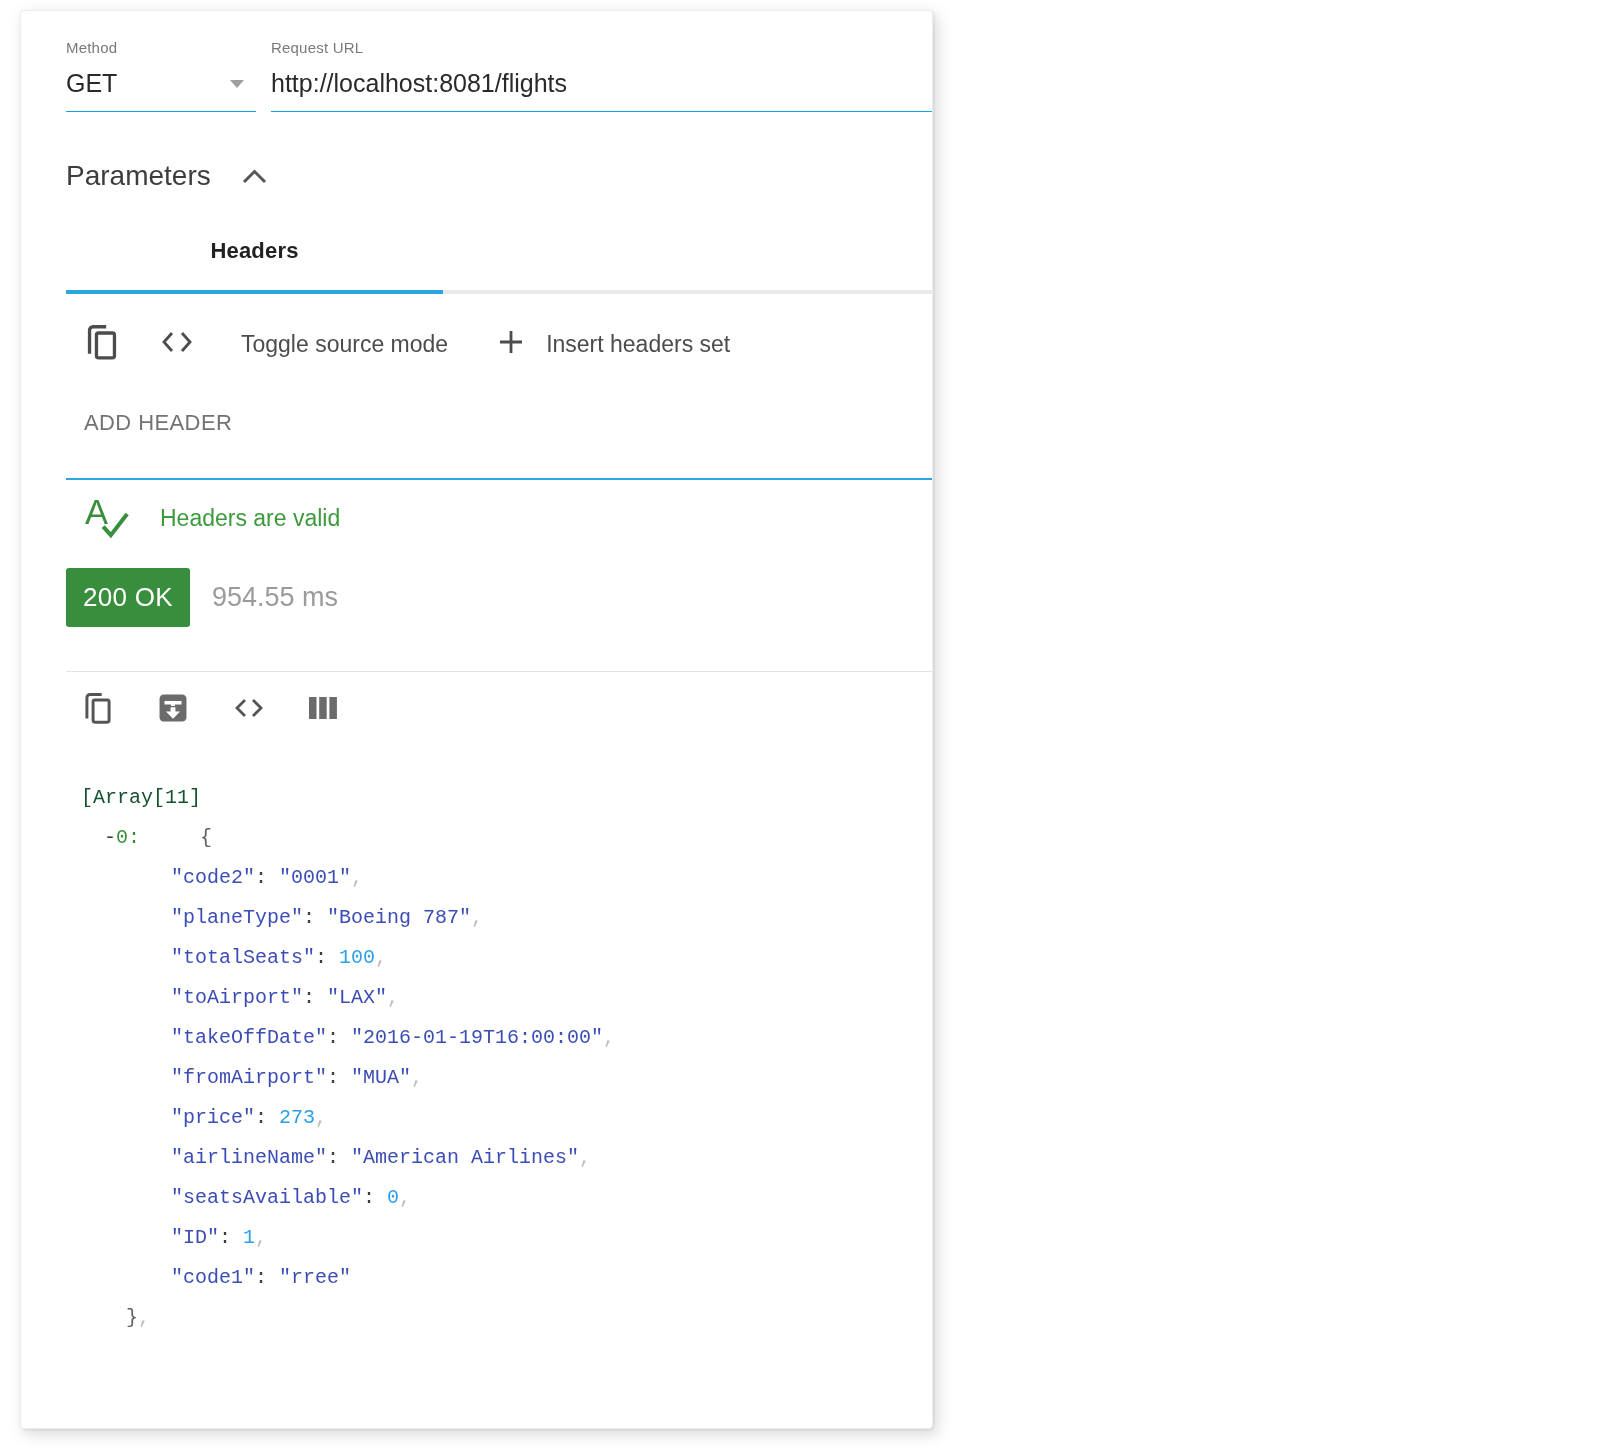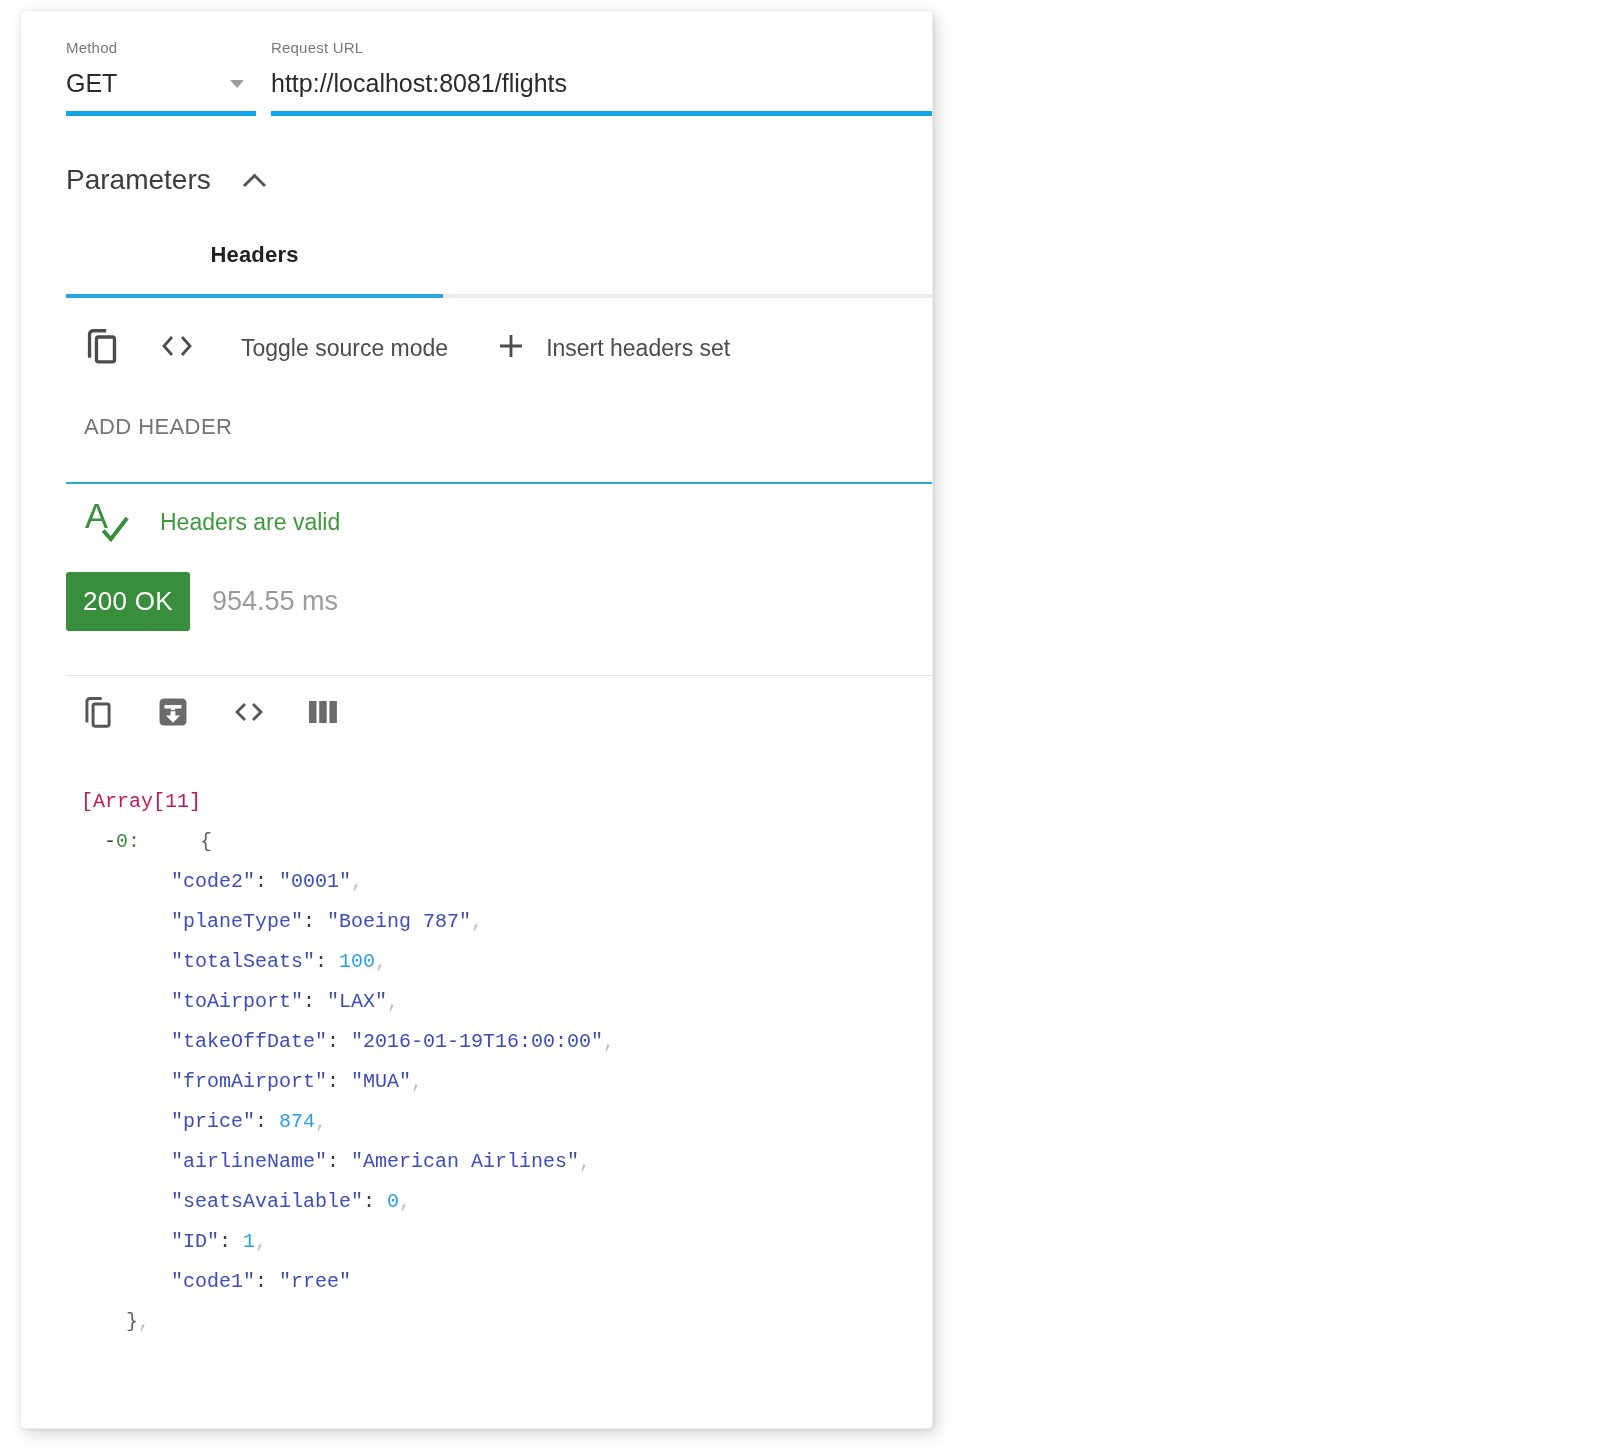--- a/index.html
+++ b/index.html
@@ -11,21 +11,21 @@
     background:#ffffff; border:1px solid #ededed; border-radius:4px;
     box-shadow: 4px 5px 16px rgba(0,0,0,0.16), 1px 1px 3px rgba(0,0,0,0.08);
     padding:28px 45px 40px 45px; overflow:hidden;
   }
 
   
   .req-row { display:flex; }
   .req-col-method { width:190px; margin-right:15px; }
   .req-col-url { flex:1; margin-right:-45px; }
   .field-label { font-size:15px; color:#797979; margin-bottom:13px; letter-spacing:.2px; }
-  .field-value { font-size:25px; color:#2a2a2a; padding-bottom:13px; border-bottom:5px solid #0ea5e9; display:flex; align-items:center; }
+  .field-value { font-size:25px; color:#2a2a2a; padding-bottom:13px; border-bottom:1px solid #0ea5e9; display:flex; align-items:center; }
   .req-col-method .field-value { justify-content:space-between; cursor:pointer; }
   .caret-down { width:0; height:0; border-left:7px solid transparent; border-right:7px solid transparent; border-top:8px solid #9e9e9e; margin-right:12px; }
 
   
   .params-head { margin-top:48px; display:flex; align-items:center; }
   .params-title { font-size:28px; color:#3d3d3d;text-align:right; }
   .params-chevron { margin-left:30px; margin-top:4px; cursor:pointer; }
 
   
   .tabs { margin-top:46px; }
@@ -54,21 +54,21 @@
   .status-time { margin-left:22px; font-size:27px; color:#9b9b9b; }
 
   .hr { margin-top:44px; margin-right:-45px; height:1px; background:#e3e3e3; }
 
   .resp-toolbar { margin-top:16px; padding-left:16px; display:flex; align-items:center; height:44px; }
   .resp-toolbar .icon-btn { margin-right:42px; }
 
   
   .json { margin-top:46px; font-family:"Liberation Mono", monospace; font-size:20px; color:#616161; }
   .json-line { white-space:pre; line-height:40px; height:40px; }
-  .tok-meta  { color:#be185d; }
+  .tok-meta  { color:#14532d; }
   .tok-dash  { color:#3a3a3a; cursor:pointer; }
   .tok-index { color:#388e3c; }
   .tok-brace { color:#5f5f5f; }
   .tok-key   { color:#3c4db5; }
   .tok-colon { color:#3a3a3a; }
   .tok-str   { color:#3c4db5; }
   .tok-num   { color:#2b9fe8; }
   .tok-comma { color:#bdbdbd; }
 </style>
 </head>
@@ -197,21 +197,21 @@
 
     <div class="json">
         <div class="json-line" style="padding-left: 15px;"><span class="tok-meta">[Array[11]</span></div>
         <div class="json-line" style="padding-left: 38px;"><span class="tok-dash">-</span><span class="tok-index">0:</span><span class="tok-brace">     {</span></div>
         <div class="json-line" style="padding-left: 105px;"><span class="tok-key">"code2"</span><span class="tok-colon">: </span><span class="tok-str">"0001"</span><span class="tok-comma">,</span></div>
         <div class="json-line" style="padding-left: 105px;"><span class="tok-key">"planeType"</span><span class="tok-colon">: </span><span class="tok-str">"Boeing 787"</span><span class="tok-comma">,</span></div>
         <div class="json-line" style="padding-left: 105px;"><span class="tok-key">"totalSeats"</span><span class="tok-colon">: </span><span class="tok-num">100</span><span class="tok-comma">,</span></div>
         <div class="json-line" style="padding-left: 105px;"><span class="tok-key">"toAirport"</span><span class="tok-colon">: </span><span class="tok-str">"LAX"</span><span class="tok-comma">,</span></div>
         <div class="json-line" style="padding-left: 105px;"><span class="tok-key">"takeOffDate"</span><span class="tok-colon">: </span><span class="tok-str">"2016-01-19T16:00:00"</span><span class="tok-comma">,</span></div>
         <div class="json-line" style="padding-left: 105px;"><span class="tok-key">"fromAirport"</span><span class="tok-colon">: </span><span class="tok-str">"MUA"</span><span class="tok-comma">,</span></div>
-        <div class="json-line" style="padding-left: 105px;"><span class="tok-key">"price"</span><span class="tok-colon">: </span><span class="tok-num">874</span><span class="tok-comma">,</span></div>
+        <div class="json-line" style="padding-left: 105px;"><span class="tok-key">"price"</span><span class="tok-colon">: </span><span class="tok-num">273</span><span class="tok-comma">,</span></div>
         <div class="json-line" style="padding-left: 105px;"><span class="tok-key">"airlineName"</span><span class="tok-colon">: </span><span class="tok-str">"American Airlines"</span><span class="tok-comma">,</span></div>
         <div class="json-line" style="padding-left: 105px;"><span class="tok-key">"seatsAvailable"</span><span class="tok-colon">: </span><span class="tok-num">0</span><span class="tok-comma">,</span></div>
         <div class="json-line" style="padding-left: 105px;"><span class="tok-key">"ID"</span><span class="tok-colon">: </span><span class="tok-num">1</span><span class="tok-comma">,</span></div>
         <div class="json-line" style="padding-left: 105px;"><span class="tok-key">"code1"</span><span class="tok-colon">: </span><span class="tok-str">"rree"</span></div>
         <div class="json-line" style="padding-left: 60px;"><span class="tok-brace">}</span><span class="tok-comma">,</span></div>
       </div>
 
   </div>
 </div>
 

